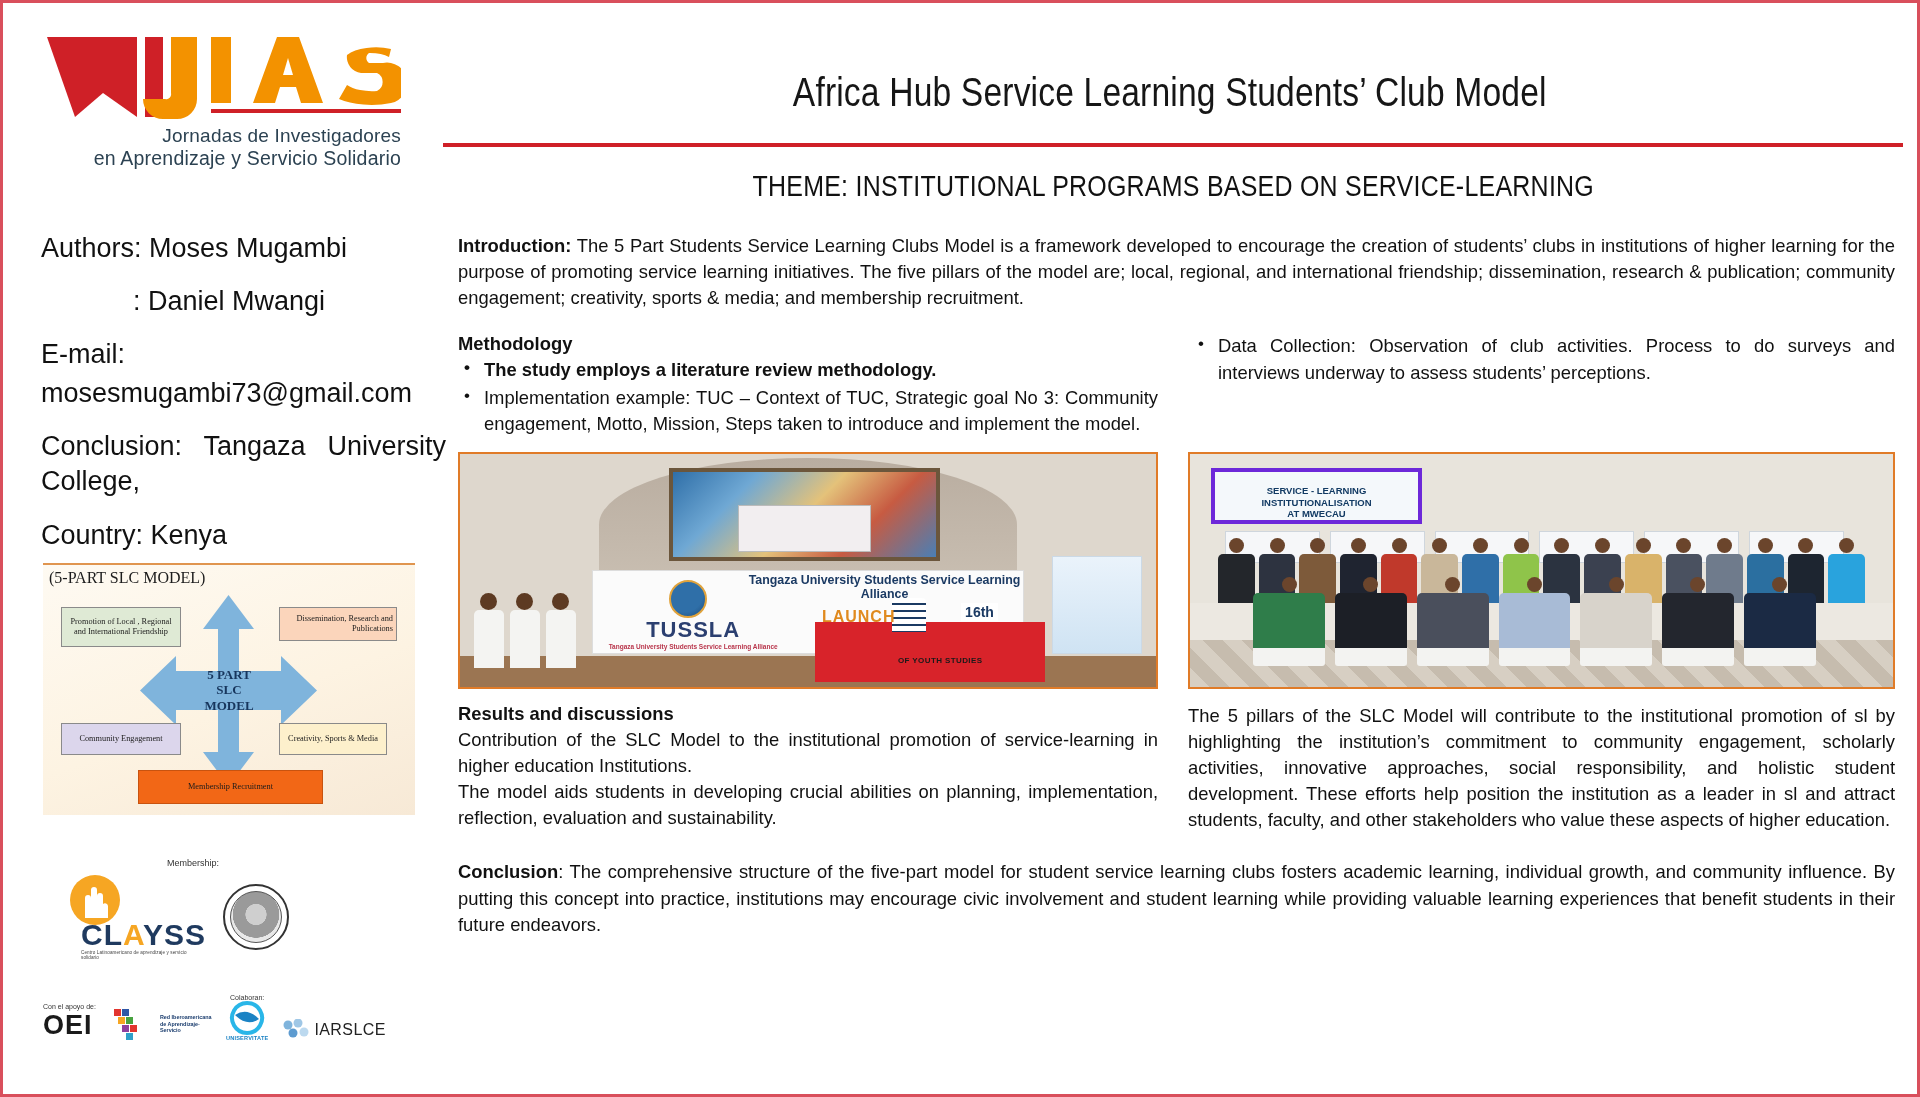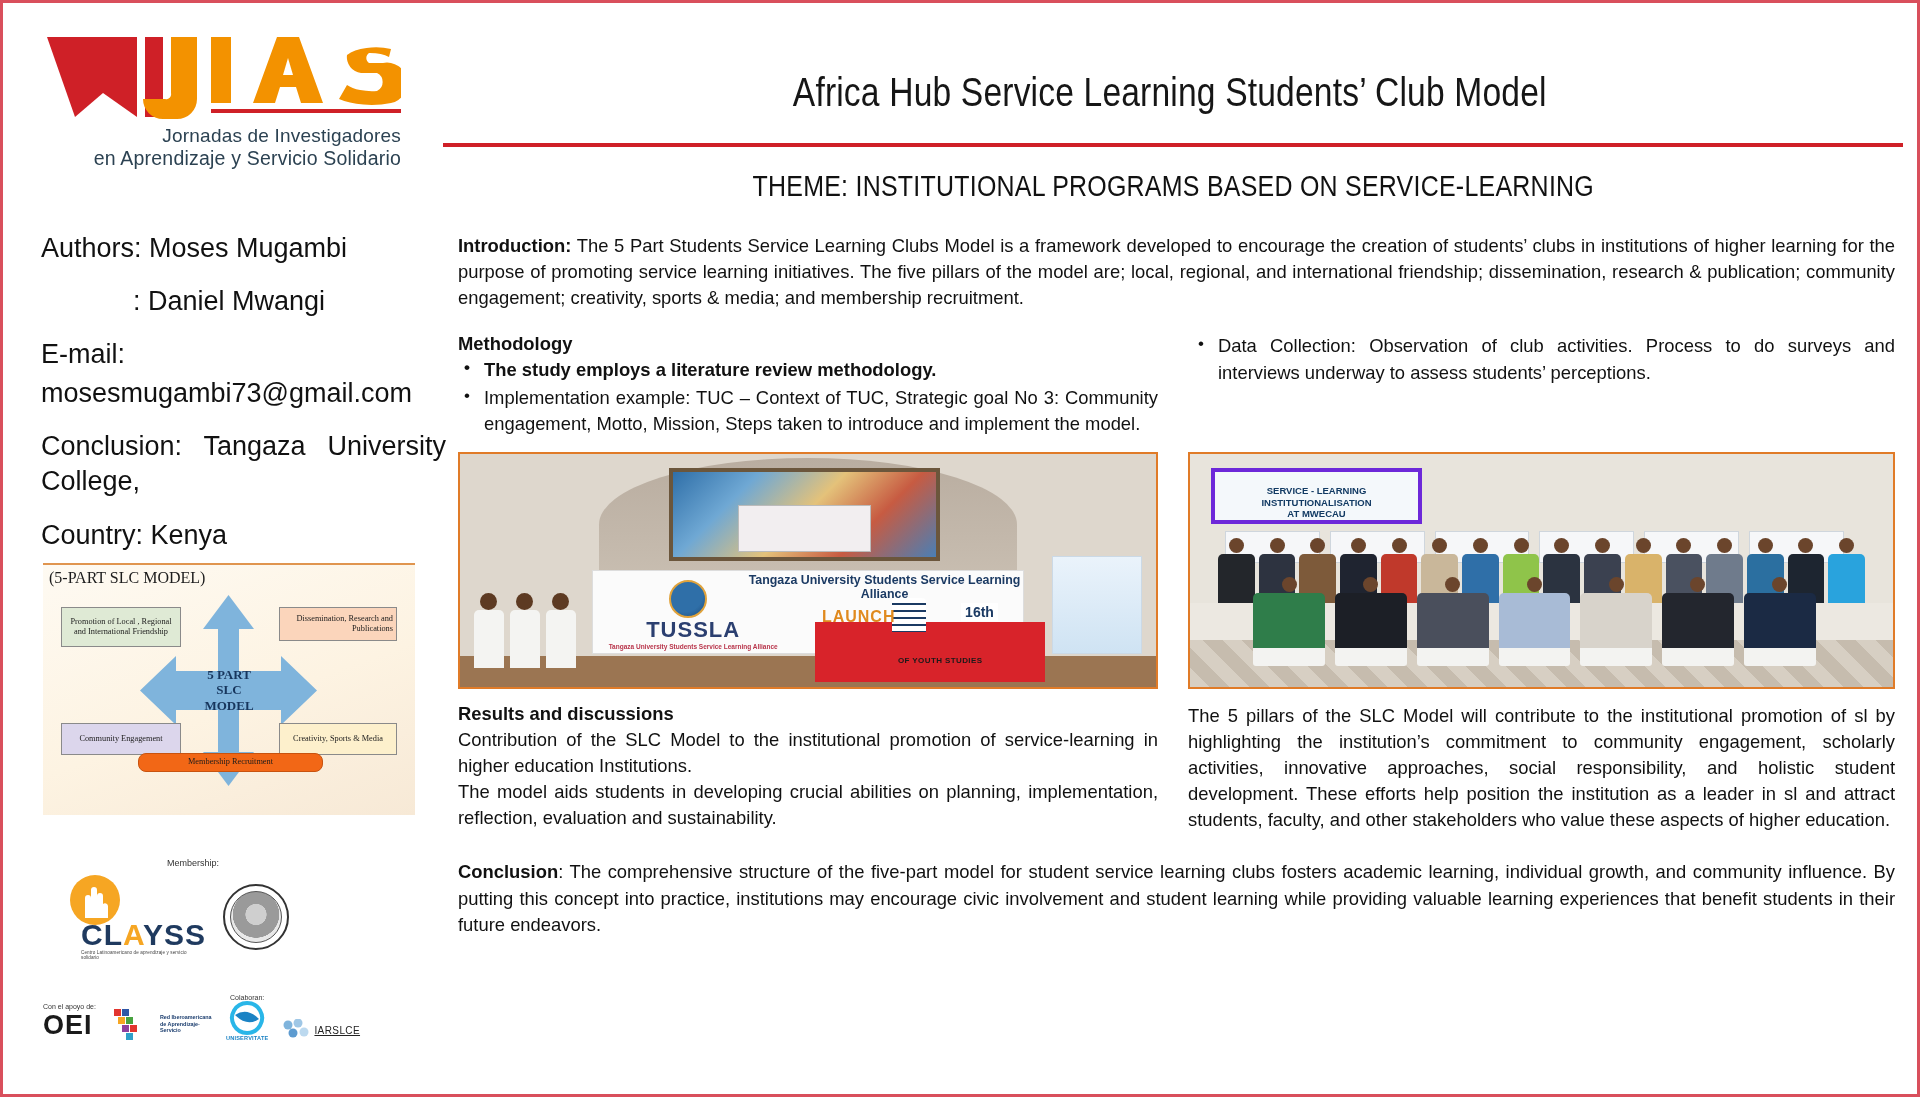--- a/index.html
+++ b/index.html
@@ -95,22 +95,22 @@
   }
   .pill {
     position: absolute; border: 1px solid #8a8a8a;
     font-family: "Liberation Serif", serif; font-size: 8.3px; color: #1c1c1c;
     display: flex; align-items: center; justify-content: center;
     text-align: center; line-height: 1.25; padding: 2px 3px; z-index: 3;
   }
   .pill-tl { left: 18px;  top: 42px;  width: 120px; height: 40px; background: #dfead5; }
   .pill-tr { left: 236px; top: 42px;  width: 118px; height: 34px; background: #fbd5bb; text-align: right; }
   .pill-bl { left: 18px;  top: 158px; width: 120px; height: 32px; background: #dcd6ec; }
-  .pill-br { left: 236px; top: 158px; width: 118px; height: 32px; background: #fdf0cc; }
-  .pill-bot{ left: 95px;  top: 188px; width: 185px; height: 19px; background: #f26716; border-color:#c8530f;border-radius:8px; }
+  .pill-br { left: 236px; top: 158px; width: 108px; height: 32px; background: #fdf0cc; }
+  .pill-bot{ left: 95px;  top: 205px; width: 185px; height: 34px; background: #f26716; border-color:#c8530f; }
 
   
   .logos-panel { position: absolute; left: 40px; top: 855px; width: 380px; }
   .org-label {
     font-size: 9px; color: #333; text-align: center; width: 180px; margin-left: 60px;
   }
   .logo-row1 { display: flex; align-items: center; gap: 36px; margin-top: 6px; padding-left: 14px; }
   .clayss { width: 130px; }
   .clayss-mark { position: relative; width: 56px; height: 54px; margin-left: 10px; }
   .clayss-word {
@@ -128,21 +128,21 @@
   .support-label { font-size: 7px; color: #333; }
   .oei { font-size: 27px; font-weight: bold; color: #1a1a1a; letter-spacing: 1px; }
   .redaps { display:flex; align-items:center; gap:4px; }
   .redaps-mark { width: 46px; height: 34px; position: relative; }
   .redaps-txt { font-size: 5.4px; color:#1b3d6e; font-weight:bold; line-height:1.25; width:52px;}
   .unisrv { text-align:center; }
   .unisrv-mark { width: 40px; height: 34px; margin: 0 auto; position: relative; }
   .unisrv-txt { font-size: 5.6px; color:#1b83c4; font-weight:bold; letter-spacing:.2px;}
   .iarslce { display:flex; align-items:center; gap:4px; }
   .iarslce-mark { width: 28px; height: 22px; position: relative; }
-  .iarslce-txt { font-size: 10px; color:#222; letter-spacing:.4px;text-decoration:underline; }
+  .iarslce-txt { font-size: 16px; color:#222; letter-spacing:.4px; }
 
   
   .main { position: absolute; left: 455px; top: 230px; right: 22px; }
 
   .body-text {
     font-size: 18.4px; color: #111; line-height: 1.42; text-align: justify;
   }
   .body-text b { font-weight: bold; }
   .intro { margin-bottom: 22px; }
 

